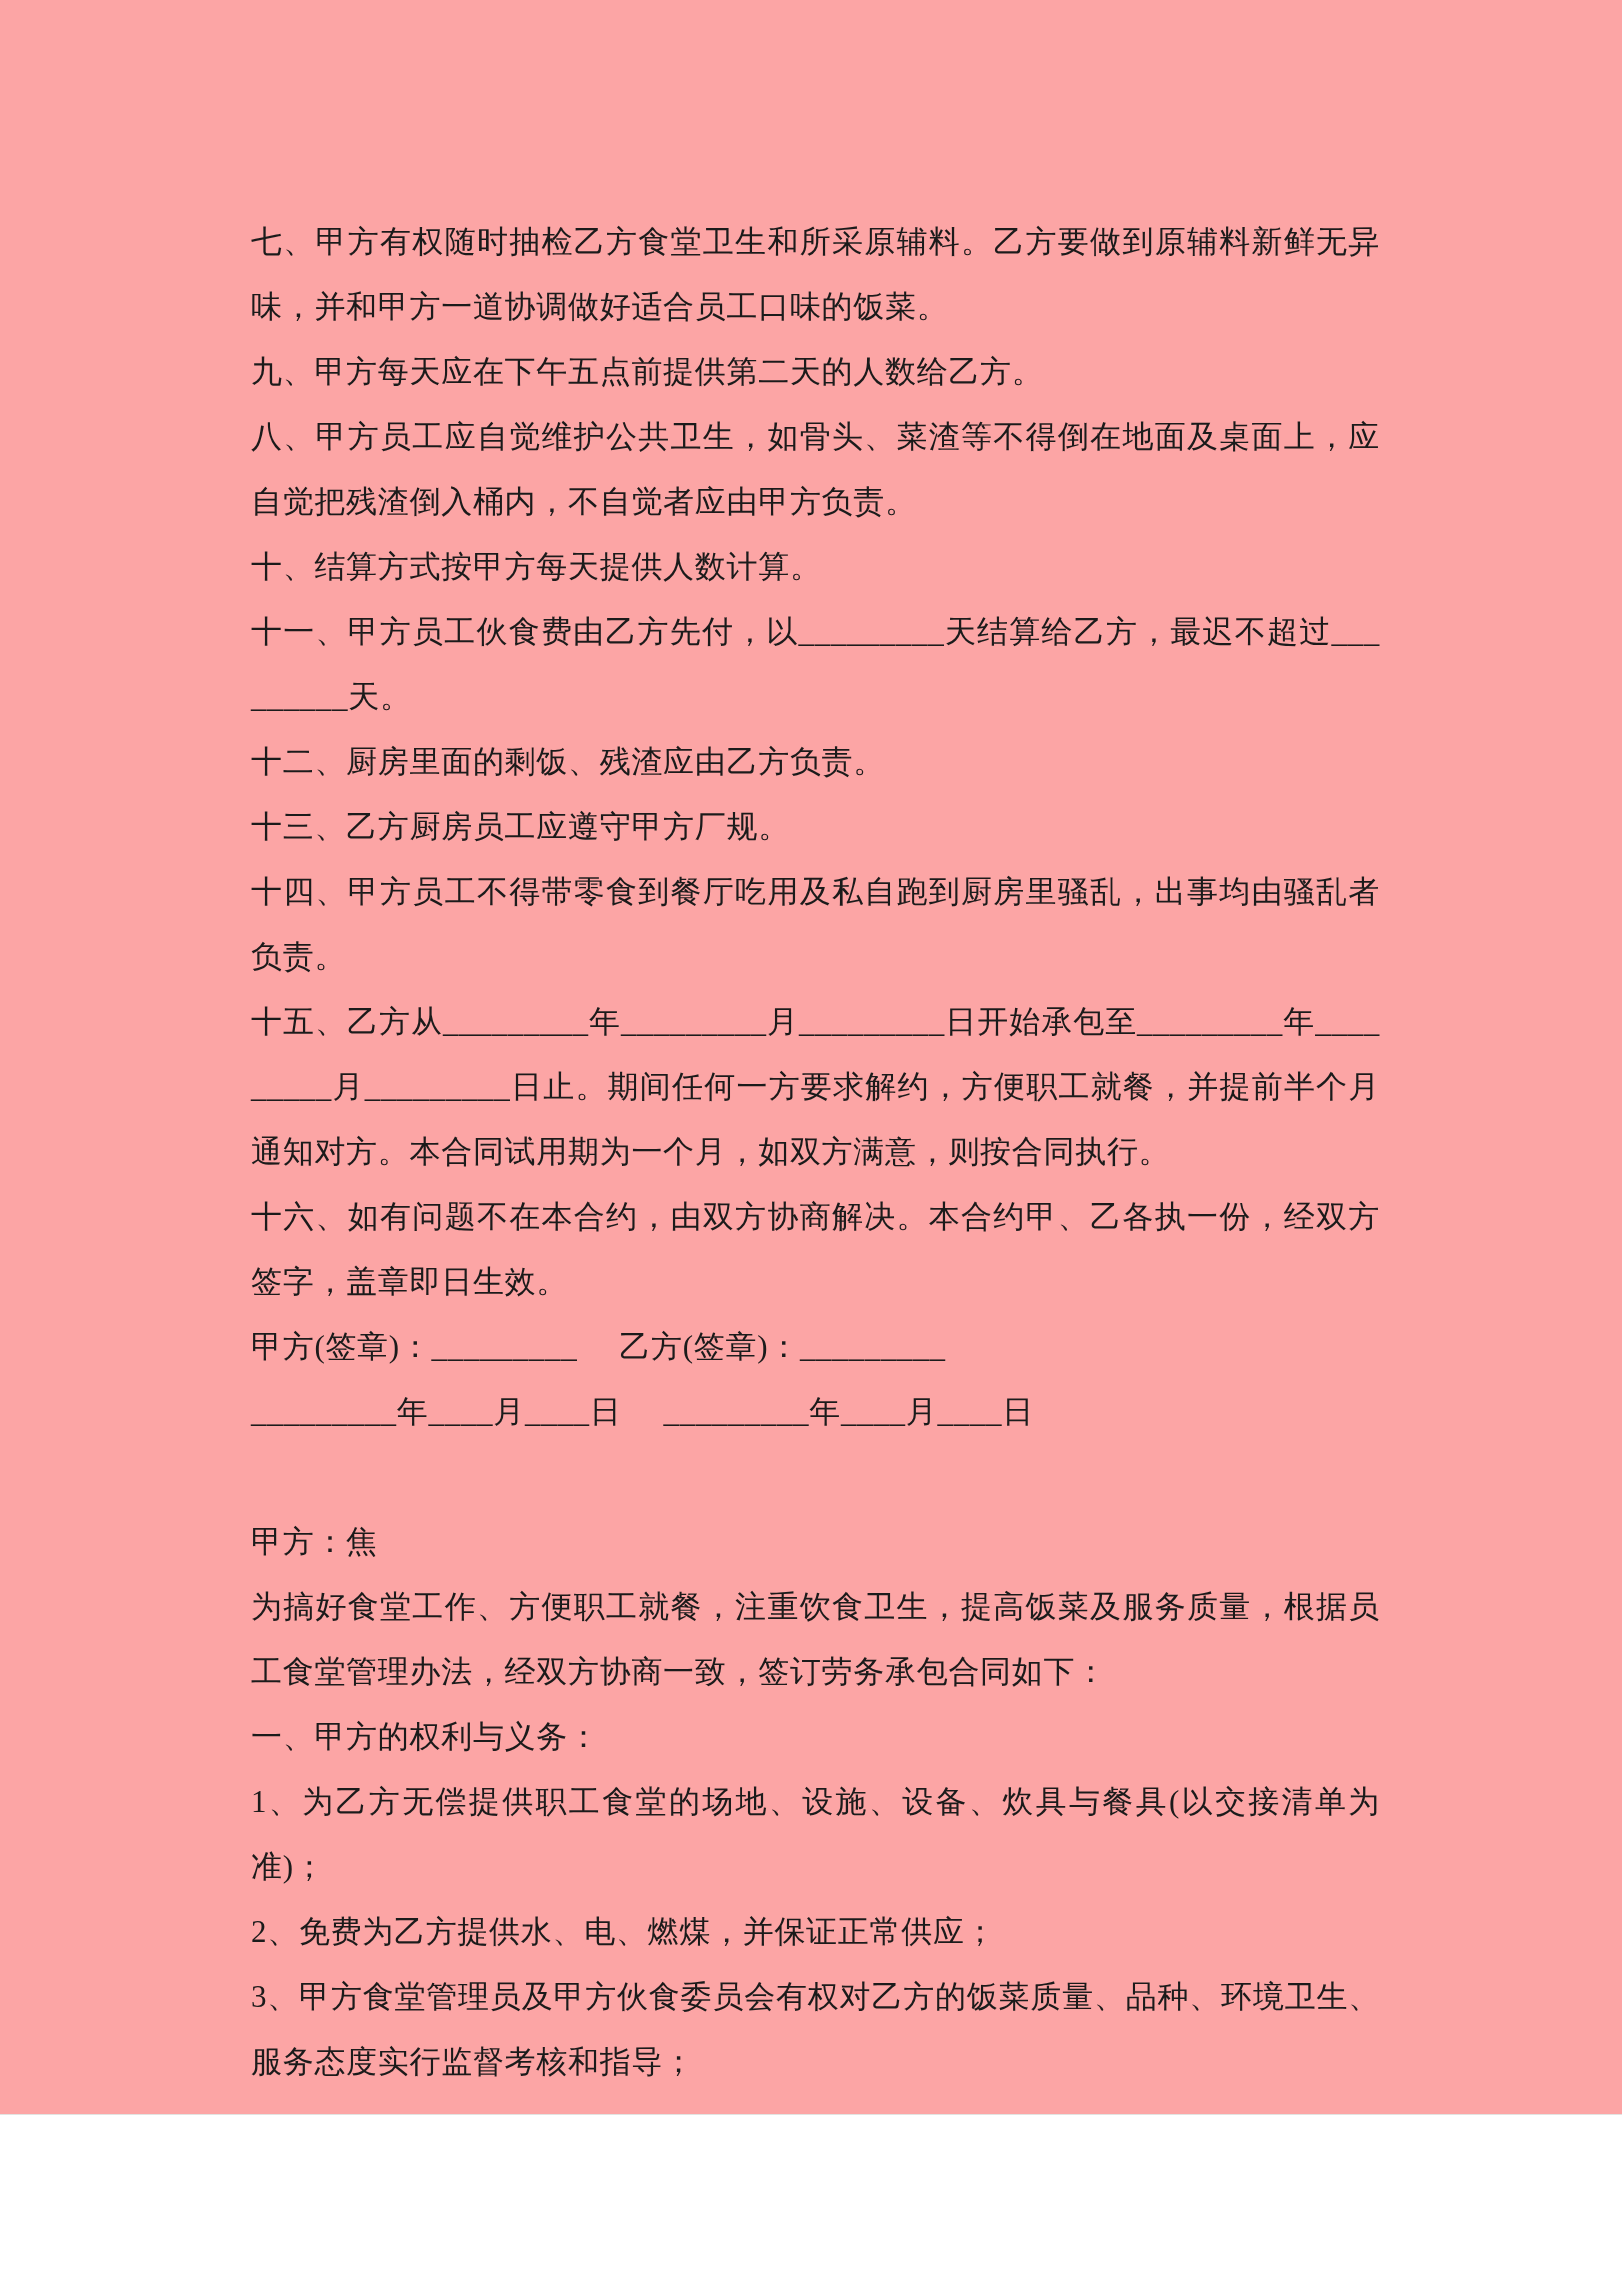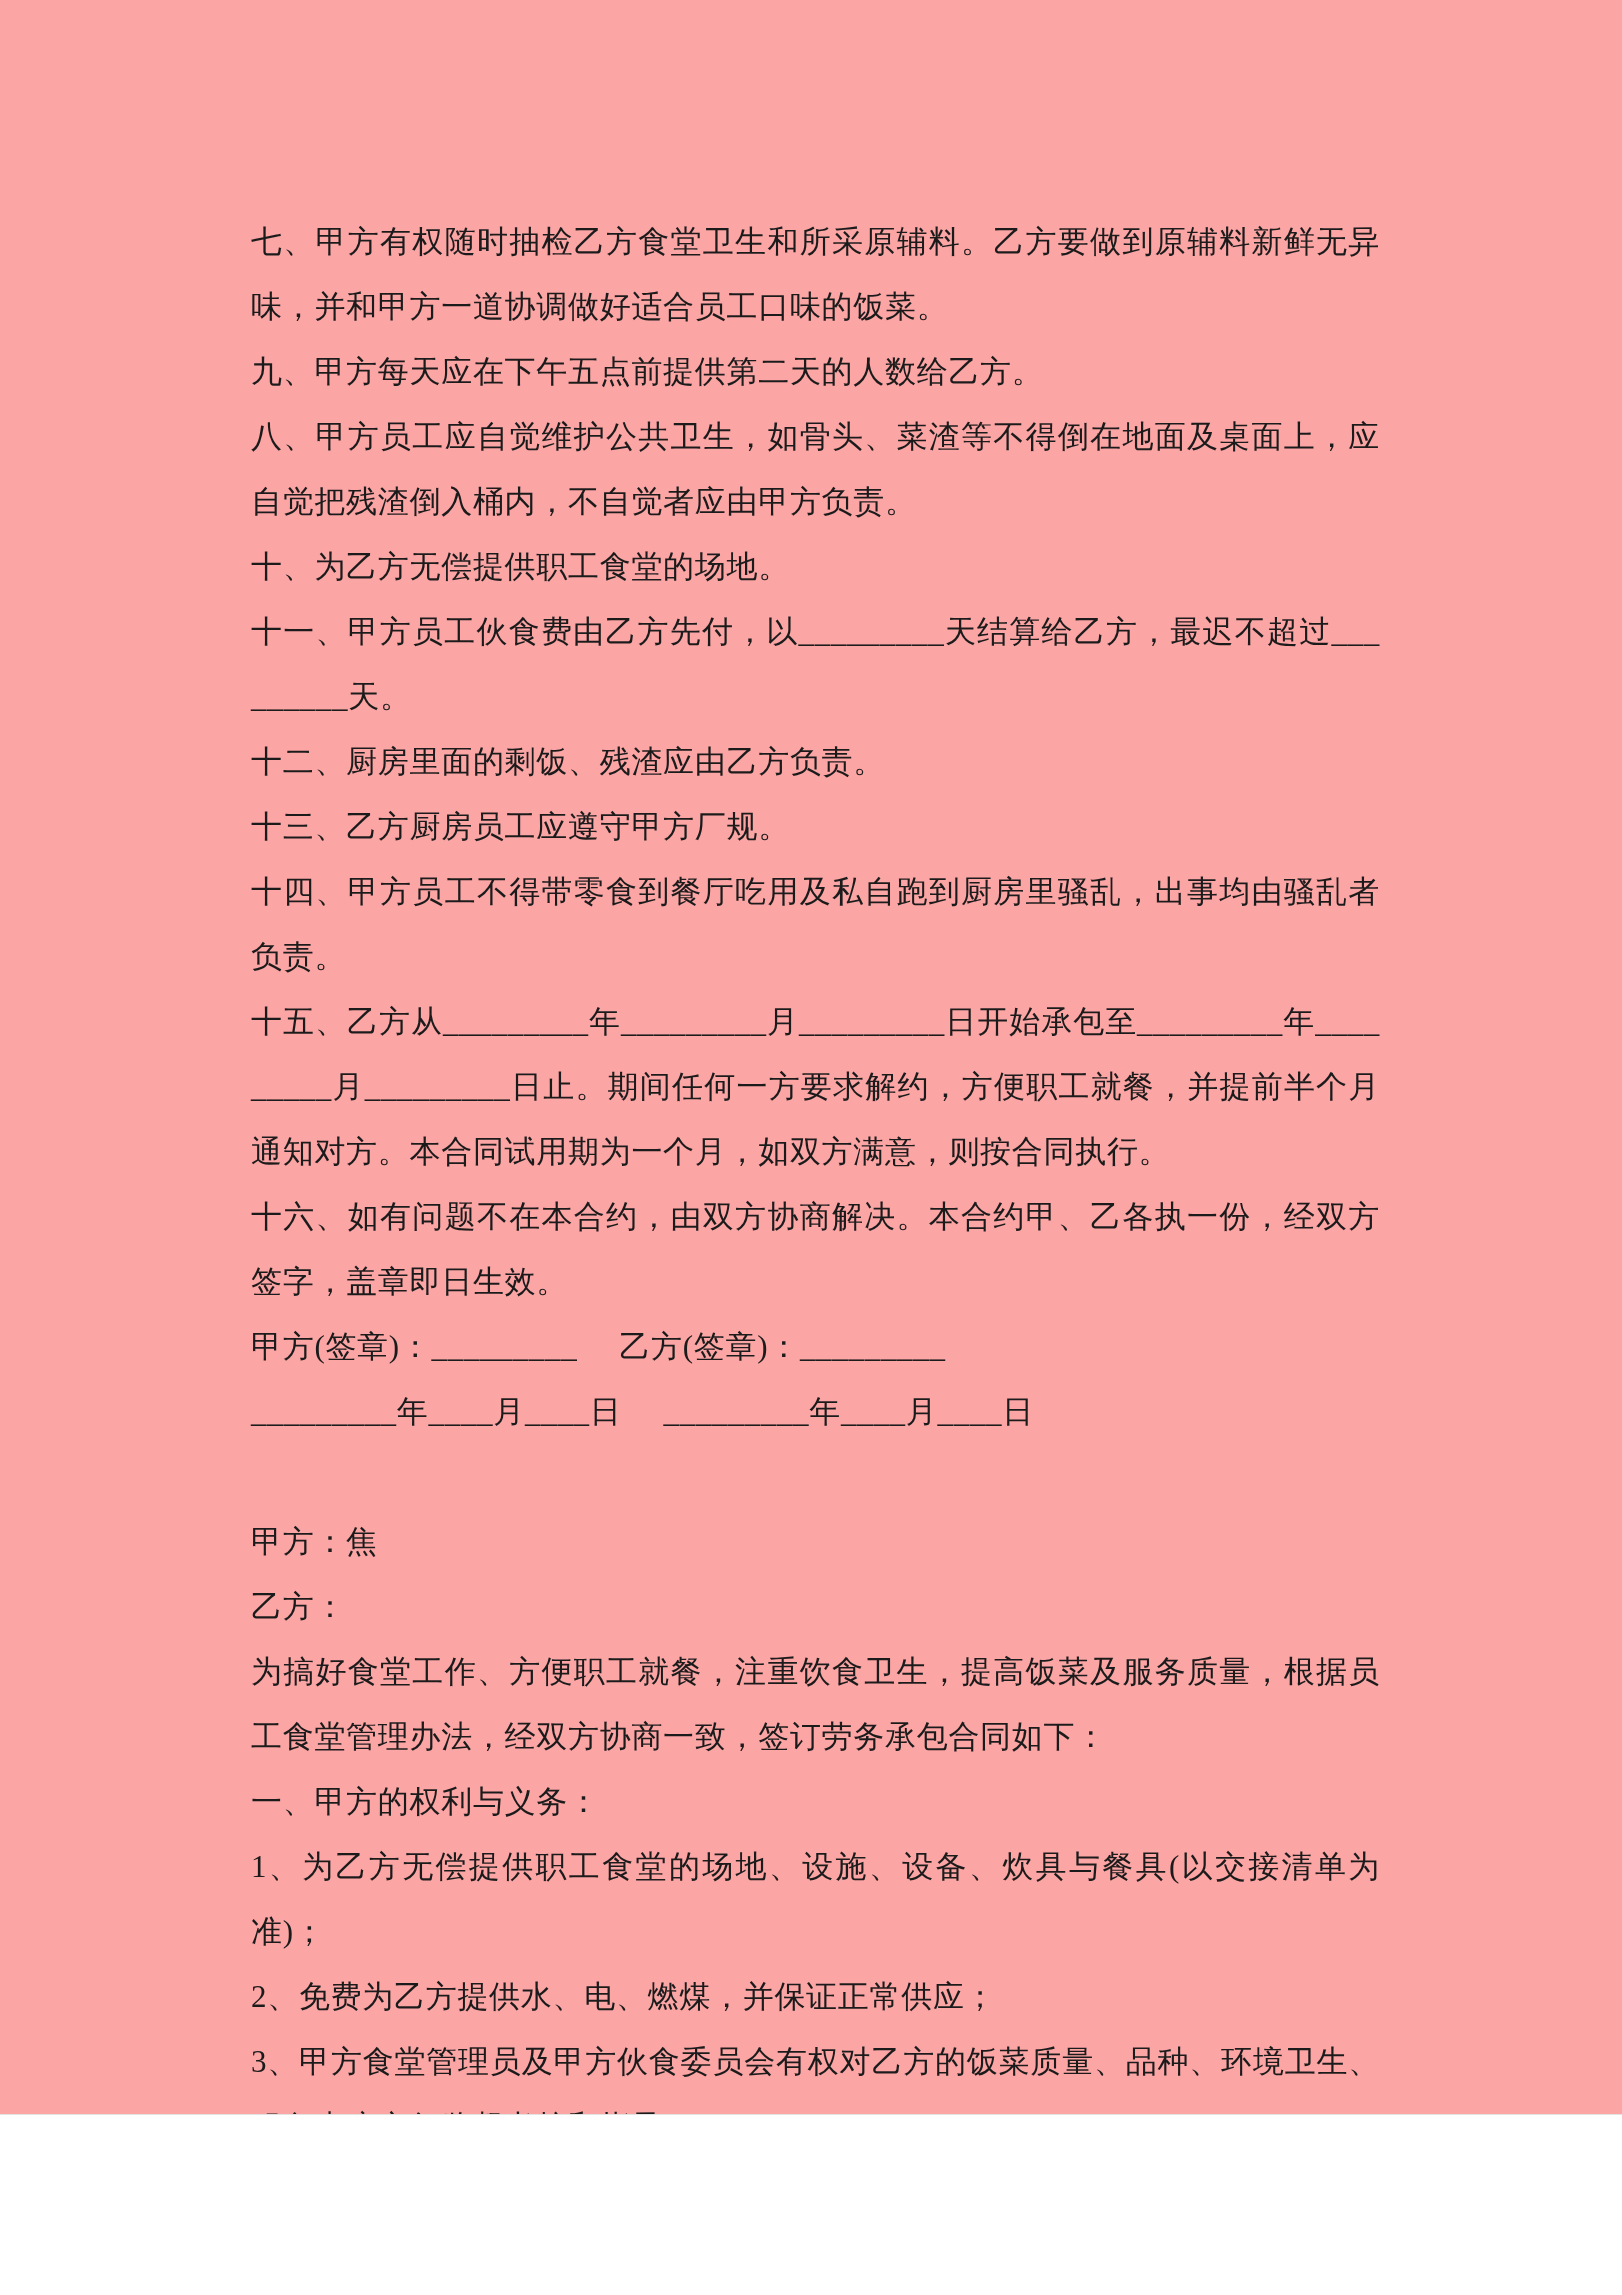--- a/index.html
+++ b/index.html
@@ -50,42 +50,41 @@
 </style>
 </head>
 <body>
 
 <div class="page">
   <div class="content">
 
     <p class="para">七、甲方有权随时抽检乙方食堂卫生和所采原辅料。乙方要做到原辅料新鲜无异味，并和甲方一道协调做好适合员工口味的饭菜。</p>
     <p class="para">九、甲方每天应在下午五点前提供第二天的人数给乙方。</p>
     <p class="para">八、甲方员工应自觉维护公共卫生，如骨头、菜渣等不得倒在地面及桌面上，应自觉把残渣倒入桶内，不自觉者应由甲方负责。</p>
-    <p class="para">十、为乙方无偿提供职工食堂的场地。</p>
+    <p class="para">十、结算方式按甲方每天提供人数计算。</p>
     <p class="para">十一、甲方员工伙食费由乙方先付，以_________天结算给乙方，最迟不超过_________天。</p>
     <p class="para">十二、厨房里面的剩饭、残渣应由乙方负责。</p>
     <p class="para">十三、乙方厨房员工应遵守甲方厂规。</p>
     <p class="para">十四、甲方员工不得带零食到餐厅吃用及私自跑到厨房里骚乱，出事均由骚乱者负责。</p>
     <p class="para">十五、乙方从_________年_________月_________日开始承包至_________年_________月_________日止。期间任何一方要求解约，方便职工就餐，并提前半个月通知对方。本合同试用期为一个月，如双方满意，则按合同执行。</p>
     <p class="para">十六、如有问题不在本合约，由双方协商解决。本合约甲、乙各执一份，经双方签字，盖章即日生效。</p>
 
     <p class="para row">
       <span class="seg">甲方(签章)：_________</span>
       <span class="seg">乙方(签章)：_________</span>
     </p>
 
     <p class="para row">
       <span class="seg">_________年____月____日</span>
       <span class="seg">_________年____月____日</span>
     </p>
 
     <p class="para blank"></p>
 
     <p class="para">甲方：焦</p>
-    <p class="para">乙方：</p>
     <p class="para">为搞好食堂工作、方便职工就餐，注重饮食卫生，提高饭菜及服务质量，根据员工食堂管理办法，经双方协商一致，签订劳务承包合同如下：</p>
     <p class="para">一、甲方的权利与义务：</p>
     <p class="para">1、为乙方无偿提供职工食堂的场地、设施、设备、炊具与餐具(以交接清单为准)；</p>
     <p class="para">2、免费为乙方提供水、电、燃煤，并保证正常供应；</p>
     <p class="para">3、甲方食堂管理员及甲方伙食委员会有权对乙方的饭菜质量、品种、环境卫生、服务态度实行监督考核和指导；</p>
 
   </div>
 </div>
 
 

